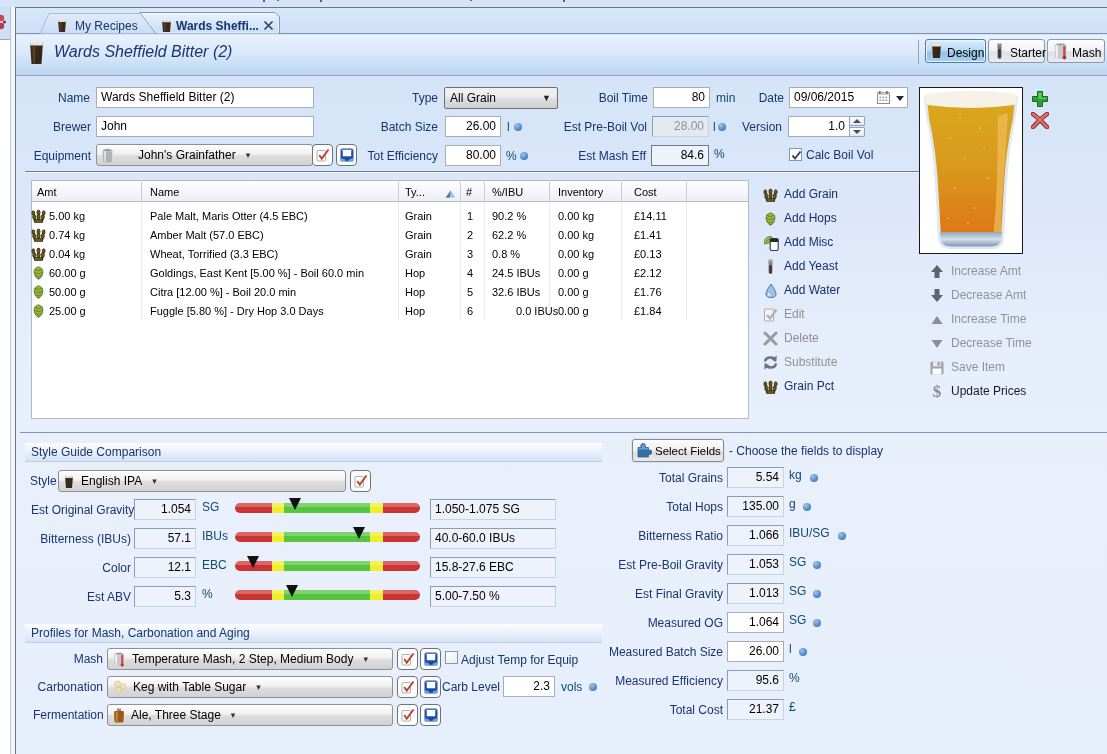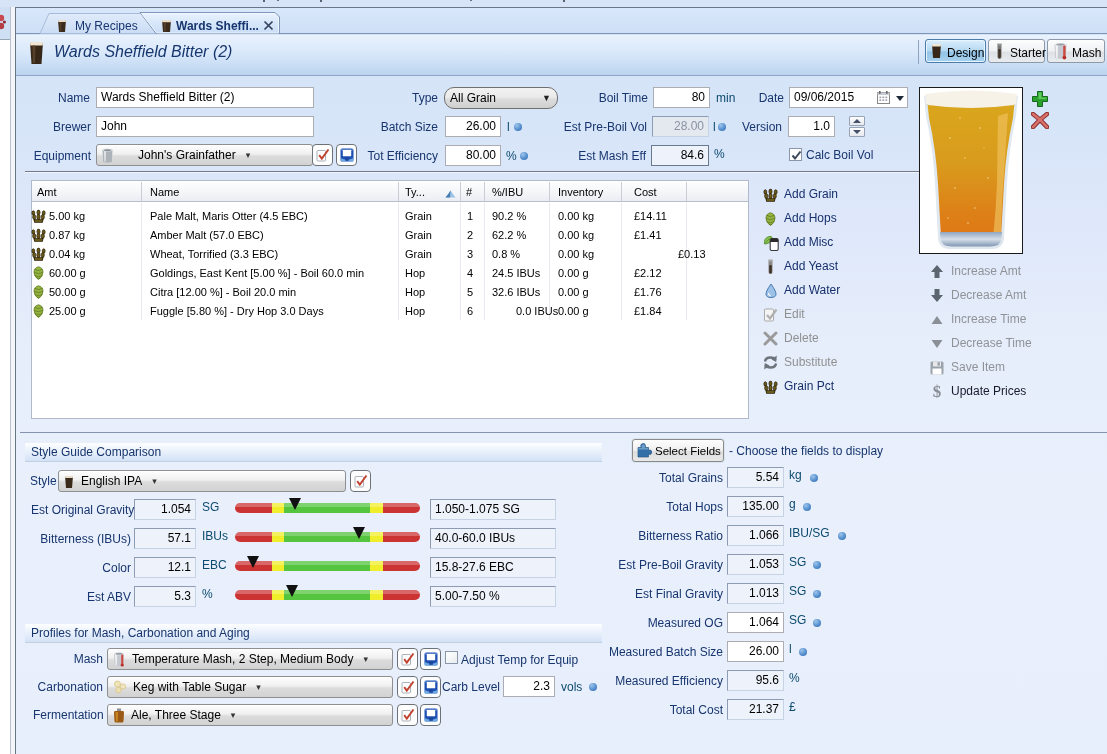--- a/index.html
+++ b/index.html
@@ -141,21 +141,21 @@
       <rect x="0.5" y="0.5" width="13" height="13" rx="1.5" fill="#1e50b4"></rect>
       <path d="M0.5 10 Q7 13.5 13.5 10 L13.5 12 Q13.5 13.5 12 13.5 L2 13.5 Q0.5 13.5 0.5 12 Z" fill="#7fb8e8" opacity="0.85"></path>
       <rect x="2.8" y="1.8" width="8.4" height="6.4" rx="0.4" fill="#fff"></rect>
       <rect x="5.2" y="9.2" width="3.6" height="3.6" fill="#1a46a0"></rect>
       <rect x="1.2" y="1" width="1.4" height="1.4" fill="#6a9ad8"></rect>
       <rect x="11.4" y="1" width="1.4" height="1.4" fill="#6a9ad8"></rect>
     </svg>
   </div>
 
 <div class="lbl" style="left:368px;top:88px;width:70px;">Type</div>
-<div class="abs" style="left:444px;top:87px;width:114px;height:22px;border:1px solid #707070;border-radius:10px;background:linear-gradient(#f2f2f2,#ebebeb 45%,#dddddd 55%,#cfcfcf);font-size:12px;line-height:20px;padding-left:5px;">All Grain<span style="position:absolute;right:6px;top:0px;font-size:9px;color:#222;">▼</span></div>
+<div class="abs" style="left:444px;top:87px;width:114px;height:22px;border:1px solid #707070;border-radius:2px;background:linear-gradient(#f2f2f2,#ebebeb 45%,#dddddd 55%,#cfcfcf);font-size:12px;line-height:20px;padding-left:5px;">All Grain<span style="position:absolute;right:6px;top:0px;font-size:9px;color:#222;">▼</span></div>
 <div class="lbl" style="left:368px;top:117px;width:70px;">Batch Size</div>
 <div class="inp num" style="left:445px;top:116px;width:56px;height:21px;">26.00</div>
 <div class="unit" style="left:507px;top:120px;">l</div>
 <div class="dot" style="left:514px;top:123px;"></div>
 <div class="lbl" style="left:352px;top:146px;width:86px;">Tot Efficiency</div>
 <div class="inp num" style="left:445px;top:145px;width:56px;height:21px;">80.00</div>
 <div class="unit" style="left:506px;top:149px;">%</div>
 <div class="dot" style="left:520px;top:152px;"></div>
 
 <div class="lbl" style="left:578px;top:88px;width:70px;">Boil Time</div>
@@ -181,21 +181,21 @@
         <rect x="5.4" y="5.6" width="1.8" height="1.5"></rect>
         <rect x="8.4" y="5.6" width="1.8" height="1.5"></rect>
         <rect x="2.4" y="8.4" width="1.8" height="1.5"></rect>
         <rect x="5.4" y="8.4" width="1.8" height="1.5"></rect>
         <rect x="8.4" y="8.4" width="1.8" height="1.5"></rect>
       </g>
     </svg>
   <div style="position:absolute;right:3px;top:8px;width:0;height:0;border-left:4.5px solid transparent;border-right:4.5px solid transparent;border-top:5px solid #1c2a3a;"></div>
 </div>
 <div class="lbl" style="left:712px;top:117px;width:70px;">Version</div>
-<div class="inp num" style="left:788px;top:116px;width:47px;height:21px;">1.0</div>
+<div class="inp num" style="left:788px;top:116px;width:62px;height:21px;">1.0</div>
 <div class="abs" style="left:849px;top:116px;width:16px;height:21px;">
  <div style="position:absolute;left:0;top:0;width:16px;height:10px;border:1px solid #98a2b2;border-radius:1px;background:linear-gradient(#fdfdfe,#e4e8ee);"></div>
  <div style="position:absolute;left:4px;top:3px;width:0;height:0;border-left:4px solid transparent;border-right:4px solid transparent;border-bottom:4px solid #44506a;"></div>
  <div style="position:absolute;left:0;top:11px;width:16px;height:10px;border:1px solid #98a2b2;border-radius:1px;background:linear-gradient(#fdfdfe,#e4e8ee);"></div>
  <div style="position:absolute;left:4px;top:14px;width:0;height:0;border-left:4px solid transparent;border-right:4px solid transparent;border-top:4px solid #44506a;"></div>
 </div>
 <div class="cb" style="left:789px;top:148px;">
     <svg width="13" height="13" viewBox="0 0 13 13">
       <path d="M2.5 6.5 L5 9.5 L10.5 2.5" stroke="#3a4a5a" stroke-width="2" fill="none"></path>
     </svg>
@@ -305,21 +305,21 @@
         <g fill="#6b5a1a" stroke="#201a08" stroke-width="0.6">
           <ellipse cx="2.3" cy="4" rx="1.5" ry="2.2"></ellipse>
           <ellipse cx="7.5" cy="3.5" rx="1.6" ry="2.4"></ellipse>
           <ellipse cx="12.7" cy="4" rx="1.5" ry="2.2"></ellipse>
           <ellipse cx="3.2" cy="8" rx="1.6" ry="2.4"></ellipse>
           <ellipse cx="7.5" cy="8" rx="1.7" ry="2.6"></ellipse>
           <ellipse cx="11.8" cy="8" rx="1.6" ry="2.4"></ellipse>
           <path d="M3 10.5 L12 10.5 L11.4 13.5 L3.6 13.5 Z"></path>
         </g>
       </svg></div>
-    <div class="cell" style="left:49px;top:226px;">0.87 kg</div>
+    <div class="cell" style="left:49px;top:226px;">0.74 kg</div>
     <div class="cell" style="left:150px;top:226px;">Amber Malt (57.0 EBC)</div>
     <div class="cell" style="left:405px;top:226px;">Grain</div>
     <div class="cell" style="left:467px;top:226px;">2</div>
     <div class="cell" style="left:492px;top:226px;">62.2 %</div>
     <div class="cell" style="left:558px;top:226px;">0.00 kg</div>
     <div class="cell" style="left:634px;top:226px;">£1.41</div>
     <div class="abs" style="left:31px;top:247px;"><svg width="15" height="14" viewBox="0 0 15 14">
         <path d="M7.5 1 L7.5 13 M2 2 L4 13 M13 2 L11 13" stroke="#2a2410" stroke-width="1.6"></path>
         <g fill="#6b5a1a" stroke="#201a08" stroke-width="0.6">
           <ellipse cx="2.3" cy="4" rx="1.5" ry="2.2"></ellipse>
@@ -330,21 +330,21 @@
           <ellipse cx="11.8" cy="8" rx="1.6" ry="2.4"></ellipse>
           <path d="M3 10.5 L12 10.5 L11.4 13.5 L3.6 13.5 Z"></path>
         </g>
       </svg></div>
     <div class="cell" style="left:49px;top:245px;">0.04 kg</div>
     <div class="cell" style="left:150px;top:245px;">Wheat, Torrified (3.3 EBC)</div>
     <div class="cell" style="left:405px;top:245px;">Grain</div>
     <div class="cell" style="left:467px;top:245px;">3</div>
     <div class="cell" style="left:492px;top:245px;">0.8 %</div>
     <div class="cell" style="left:558px;top:245px;">0.00 kg</div>
-    <div class="cell" style="left:634px;top:245px;margin-left:44px;">£0.13</div>
+    <div class="cell" style="left:634px;top:245px;">£0.13</div>
     <div class="abs" style="left:33px;top:266px;"><svg width="11" height="14" viewBox="0 0 11 14">
         <path d="M5.5 0.8 Q9.8 1.6 10 6 Q10.2 10.5 5.5 13.6 Q0.8 10.5 1 6 Q1.2 1.6 5.5 0.8 Z" fill="#96b442"></path>
         <path d="M1.8 3.4 Q5.5 5.8 9.2 3.4 M1.3 6.4 Q5.5 9 9.7 6.4 M2.2 9.6 Q5.5 11.8 8.8 9.6 M3.8 12 Q5.5 13.2 7.2 12" stroke="#647f26" stroke-width="0.9" fill="none"></path>
         <path d="M5.5 0.8 Q9.8 1.6 10 6 Q10.2 10.5 5.5 13.6 Q0.8 10.5 1 6 Q1.2 1.6 5.5 0.8 Z" fill="none" stroke="#5c7a22" stroke-width="0.8"></path>
       </svg></div>
     <div class="cell" style="left:49px;top:264px;">60.00 g</div>
     <div class="cell" style="left:150px;top:264px;">Goldings, East Kent [5.00 %] - Boil 60.0 min</div>
     <div class="cell" style="left:405px;top:264px;">Hop</div>
     <div class="cell" style="left:467px;top:264px;">4</div>
     <div class="cell" style="left:492px;top:264px;">24.5 IBUs</div>

